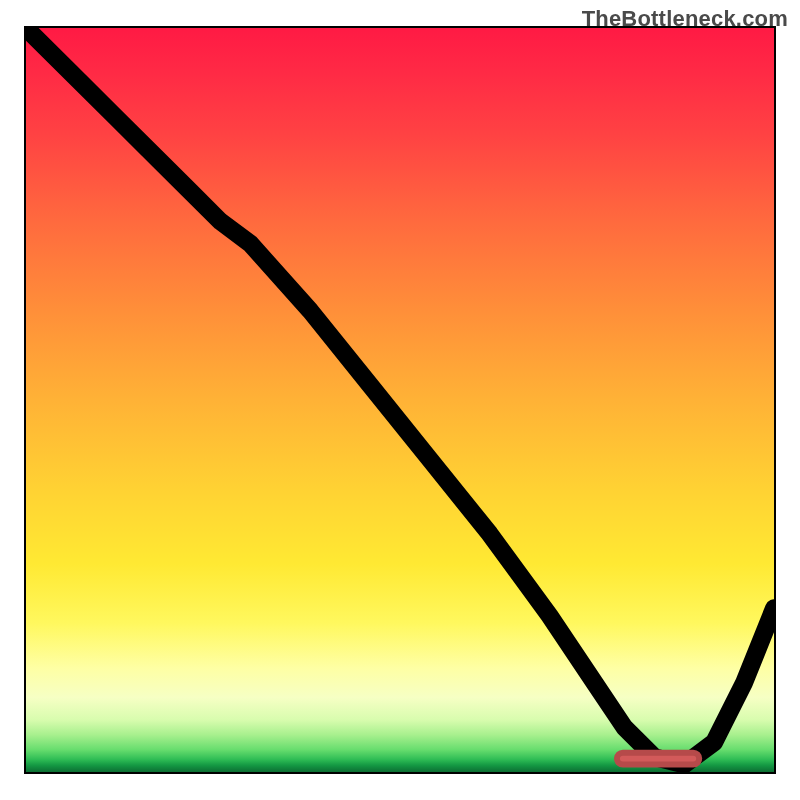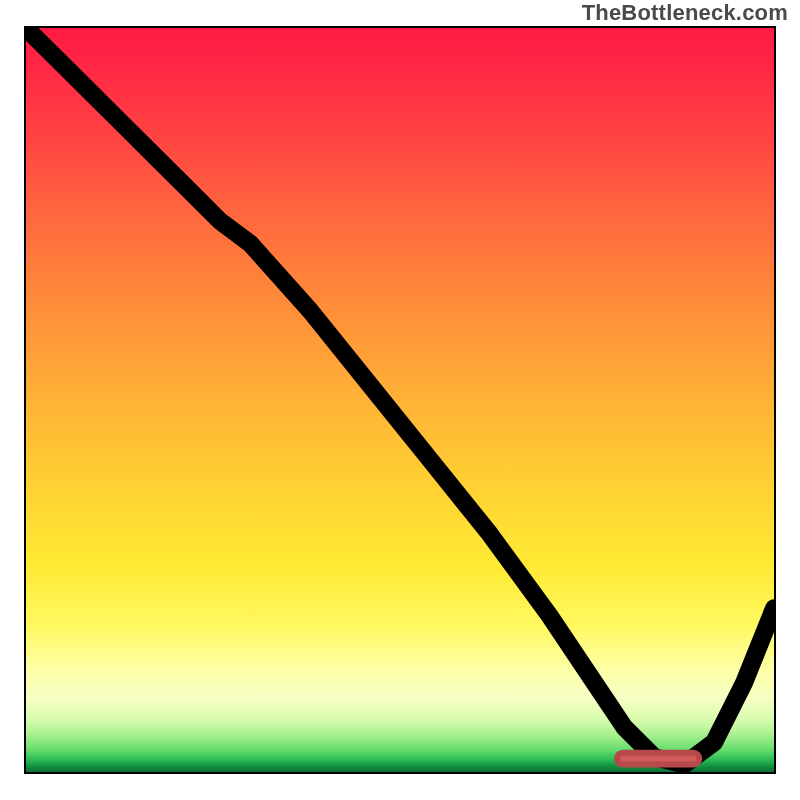--- a/index.html
+++ b/index.html
@@ -11,21 +11,21 @@
     font-family: Arial, Helvetica, sans-serif;
     overflow: hidden;
   }
   #container {
     position: relative;
     width: 800px;
     height: 800px;
   }
   #watermark {
     position: absolute;
-    top: 0;
+    top: 6px;
     right: 12px;
     font-size: 22px;
     font-weight: 600;
     color: #4a4a4a;
     letter-spacing: 0.2px;
     user-select: none;
   }
   #plot-wrap {
     position: absolute;
     

